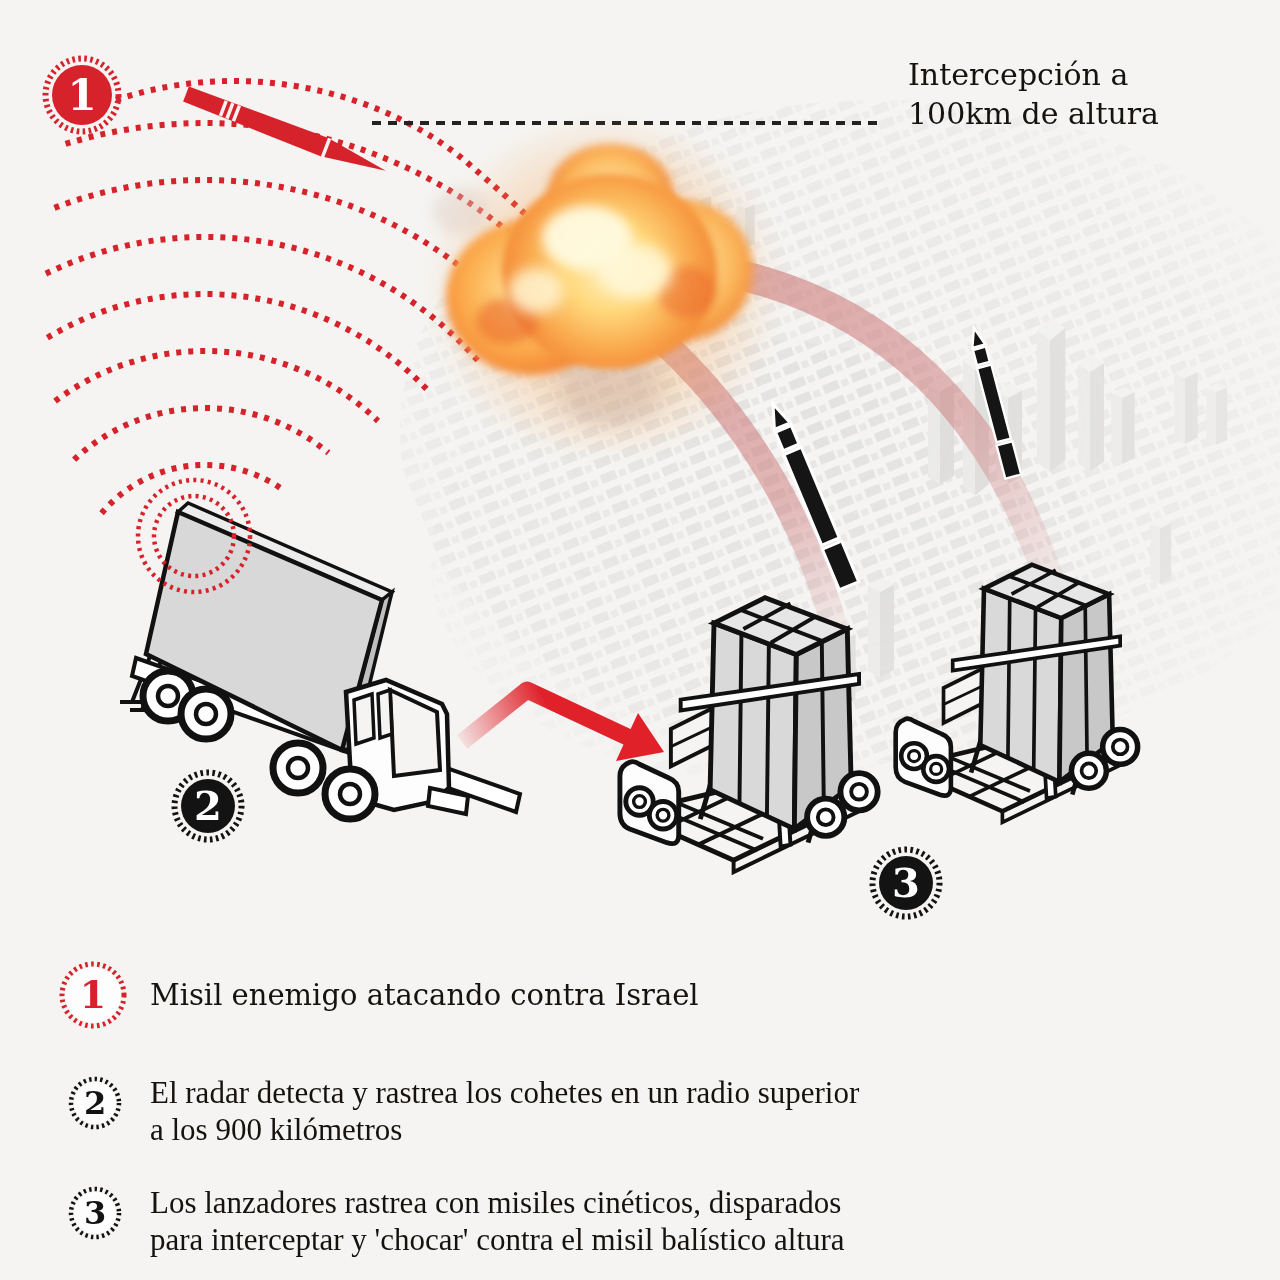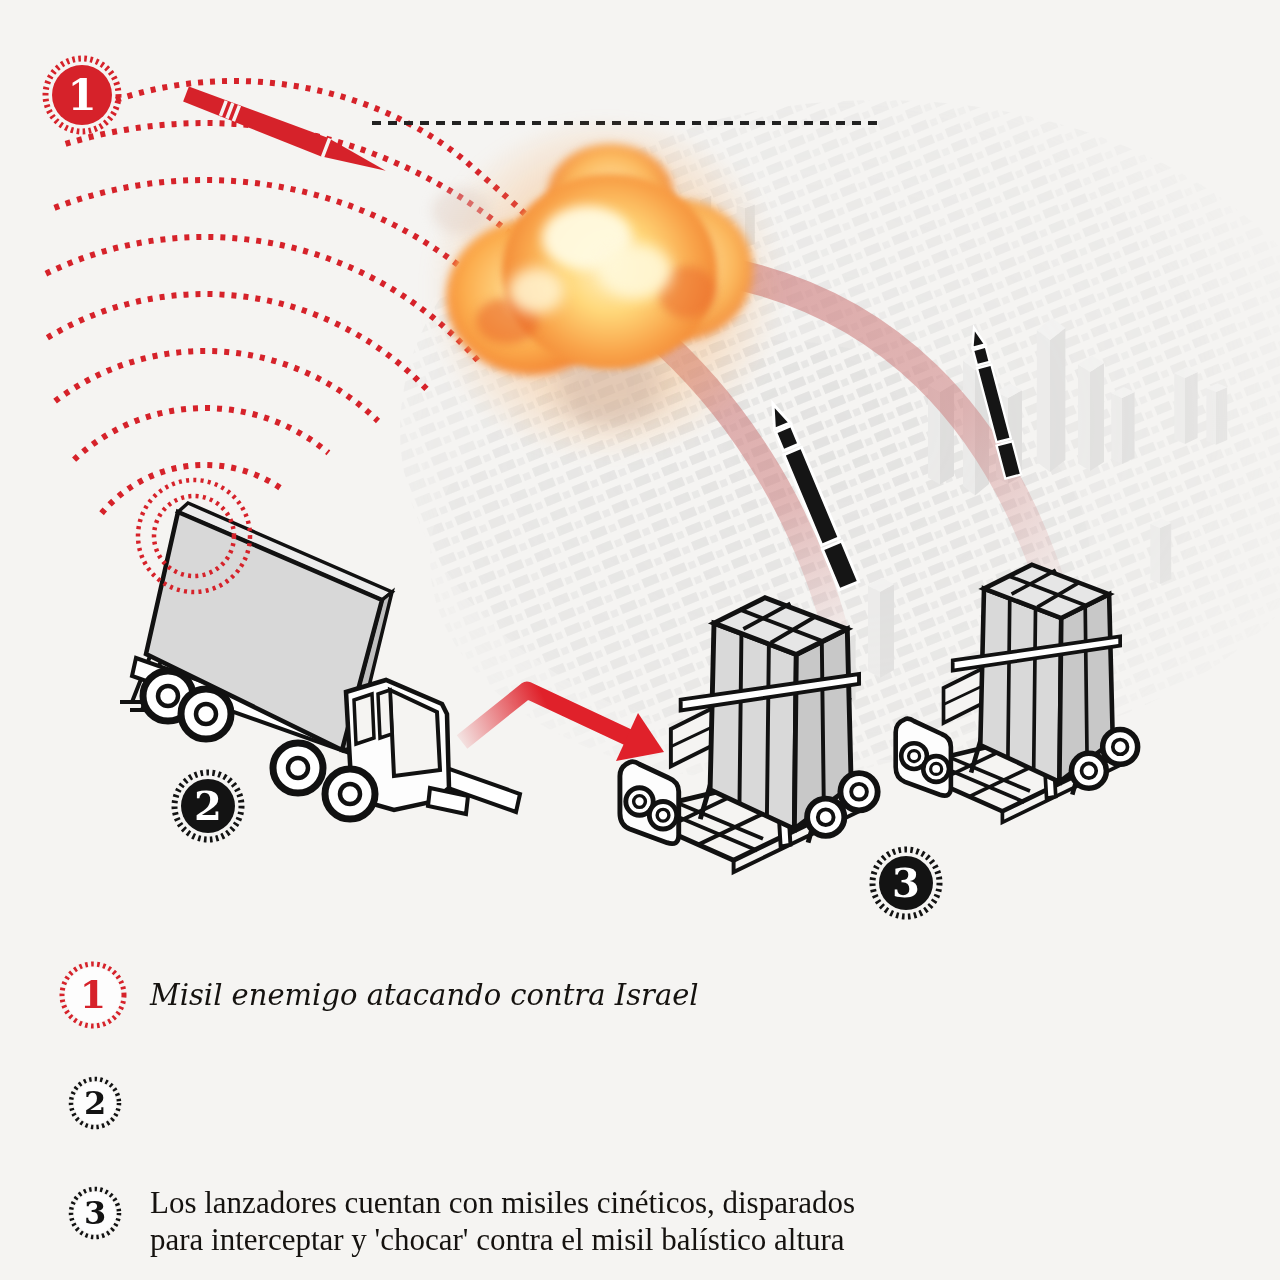--- a/index.html
+++ b/index.html
@@ -27,21 +27,21 @@
   .p-deep1{left:26px;top:150px;width:62px;height:46px;filter:blur(5px);background:rgba(233,100,40,0.55);}
   .p-deep2{left:208px;top:118px;width:58px;height:52px;filter:blur(5px);background:rgba(233,104,44,0.5);}
   .p-smoke{left:82px;top:198px;width:155px;height:80px;filter:blur(7px);
     background:radial-gradient(circle,rgba(199,173,160,0.42) 40%,rgba(199,173,160,0) 75%);}
   .p-smokeL{left:-18px;top:40px;width:58px;height:46px;filter:blur(6px);background:rgba(222,202,190,0.4);}
 
   
   .callout{position:absolute;left:908px;top:55px;font-size:30px;line-height:39px;color:#15120f;}
   .legend-badge{position:absolute;}
   .legend-text{position:absolute;left:150px;color:#15120f;}
-  .lt-1{top:960px;height:70px;display:flex;align-items:center;font-size:29px;font-style:italic;}
+  .lt-1{top:960px;height:70px;display:flex;align-items:center;font-size:29px;}
   .lt-23{font-family:"Liberation Serif",serif;font-size:31px;line-height:37px;}
   .lt-2{top:1074px;}
   .lt-3{top:1184px;}
   .lb-1{left:56px;top:958px;}
   .lb-2{left:66px;top:1074px;}
   .lb-3{left:66px;top:1184px;}
 </style>
 </head>
 <body>
 
@@ -223,39 +223,47 @@
     <div class="puff p-lobeR"></div>
     <div class="puff p-top"></div>
     <div class="puff p-core"></div>
     <div class="puff p-deep1"></div>
     <div class="puff p-deep2"></div>
     <div class="puff p-hot1"></div>
     <div class="puff p-hot2"></div>
     <div class="puff p-hot3"></div>
   </div>
 
+  <div class="callout">
+    <div>Intercepción a</div>
+    <div>100km de altura</div>
+  </div>
 
   <svg class="legend-badge lb-1" width="74" height="74" viewBox="-37 -37 74 74">
     <circle r="28" fill="#fdfdfd"></circle>
     <circle r="31" fill="none" stroke="#d6222a" stroke-width="5" stroke-dasharray="2.6 3.4"></circle>
     <text class="badge-num" y="13" font-size="38" fill="#d6222a" text-anchor="middle">1</text>
   </svg>
   <div class="legend-text lt-1">
     <span>Misil enemigo atacando contra Israel</span>
   </div>
 
   <svg class="legend-badge lb-2" width="58" height="58" viewBox="-29 -29 58 58">
     <circle r="21" fill="#fdfdfd"></circle>
     <circle r="24" fill="none" stroke="#131313" stroke-width="4.5" stroke-dasharray="2.4 3.2"></circle>
     <text class="badge-num" y="11" font-size="32" fill="#131313" text-anchor="middle">2</text>
   </svg>
+  <div class="legend-text lt-23 lt-2">
+    <div>El radar detecta y rastrea los cohetes en un radio superior</div>
+    <div>a los 900 kilómetros</div>
+  </div>
 
   <svg class="legend-badge lb-3" width="58" height="58" viewBox="-29 -29 58 58">
     <circle r="21" fill="#fdfdfd"></circle>
     <circle r="24" fill="none" stroke="#131313" stroke-width="4.5" stroke-dasharray="2.4 3.2"></circle>
     <text class="badge-num" y="11" font-size="32" fill="#131313" text-anchor="middle">3</text>
   </svg>
   <div class="legend-text lt-23 lt-3">
-    <div>Los lanzadores cuentan con misiles cinéticos, disparados</div>
+    <div>Los lanzadores rastrea con misiles cinéticos, disparados</div>
     <div>para interceptar y 'chocar' contra el misil balístico altura</div>
   </div>
 
 </div>
 
 </body></html>

